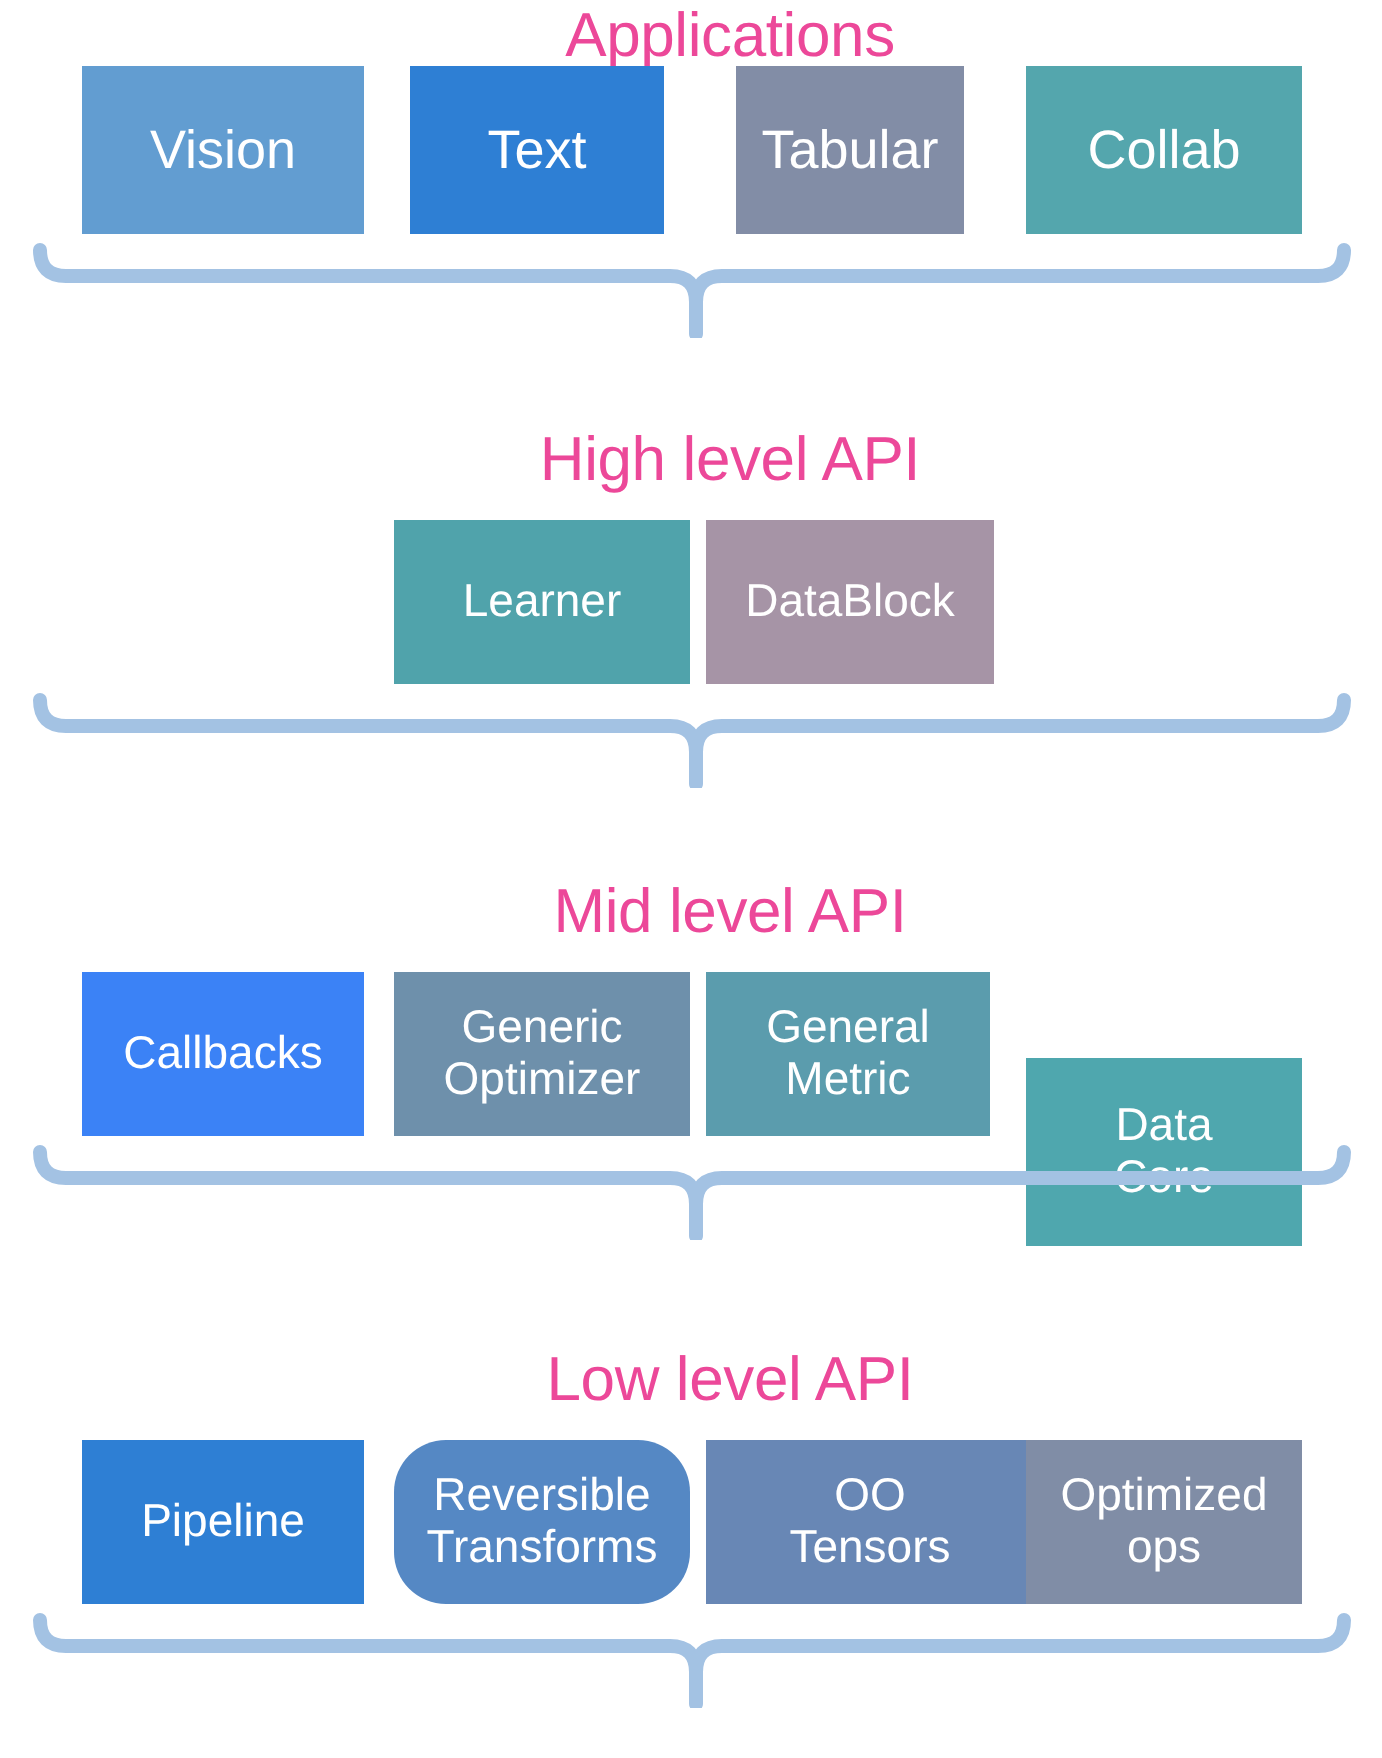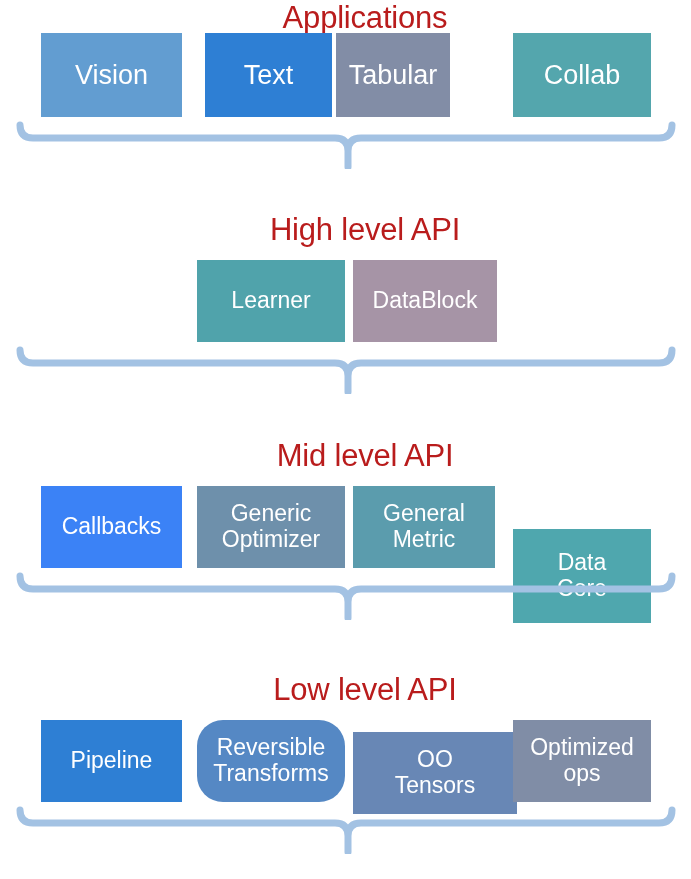--- a/index.html
+++ b/index.html
@@ -21,21 +21,21 @@
   }
   .section {
     position: absolute;
     left: 0;
     width: 691px;
   }
   .section-title {
     text-align: center;
     font-size: 31px;
     font-weight: 400;
-    color: #b91c1c;
+    color: #ec4899;
     line-height: 1.0;
     letter-spacing: -0.2px;
     font-family: "Liberation Sans", sans-serif;
     margin-left: 39px;
   }
   .row {
     position: relative;
     width: 691px;
   }
   .node {
@@ -77,21 +77,21 @@
 </head>
 <body>
 
 <div id="diagram">
 
   <div class="section" id="sec-applications">
     <div class="section-title">Applications</div>
     <div class="row row-applications">
       <div class="node" style="left: 41px; top: 0px; width: 141px; height: 84px; background: rgb(98, 157, 209); font-size: 27px;">Vision</div>
       <div class="node" style="left: 205px; top: 0px; width: 127px; height: 84px; background: rgb(46, 127, 212); font-size: 27px;">Text</div>
-      <div class="node" style="left: 336px; top: 0px; width: 114px; height: 84px; background: rgb(130, 141, 166); font-size: 27px;">Tabular</div>
+      <div class="node" style="left: 368px; top: 0px; width: 114px; height: 84px; background: rgb(130, 141, 166); font-size: 27px;">Tabular</div>
       <div class="node" style="left: 513px; top: 0px; width: 138px; height: 84px; background: rgb(84, 166, 173); font-size: 27px;">Collab</div>
     </div>
     <div class="brace-wrap">
         <svg width="691" height="52" viewBox="0 0 691 52" xmlns="http://www.w3.org/2000/svg">
           <path d="M 20 8 L 20 8 Q 20 21 33 21 L 335 21 Q 348 21 348 34 L 348 50 M 348 34 Q 348 21 361 21 L 659 21 Q 672 21 672 8 L 672 8" fill="none" stroke="#a3c2e3" stroke-width="7" stroke-linecap="round" stroke-linejoin="round"></path>
         </svg>
       </div>
   </div>
 
   <div class="section" id="sec-high">
@@ -124,21 +124,21 @@
         </svg>
       </div>
   </div>
 
   <div class="section" id="sec-low">
     <div class="section-title">Low level API</div>
     <div class="row row-low">
       <div class="node" style="left: 41px; top: 0px; width: 141px; height: 82px; background: rgb(46, 127, 212); font-size: 23px;">Pipeline</div>
       <div class="node" style="left: 197px; top: 0px; width: 148px; height: 82px; background: rgb(85, 136, 196); font-size: 23px; border-radius: 26px;">Reversible
 Transforms</div>
-      <div class="node" style="left: 353px; top: 0px; width: 164px; height: 82px; background: rgb(104, 135, 181); font-size: 23px; margin-top: 12px;">OO
+      <div class="node" style="left: 353px; top: 0px; width: 164px; height: 82px; background: rgb(104, 135, 181); font-size: 23px;">OO
 Tensors</div>
       <div class="node" style="left: 513px; top: 0px; width: 138px; height: 82px; background: rgb(128, 141, 166); font-size: 23px;">Optimized
 ops</div>
     </div>
     <div class="brace-wrap">
         <svg width="691" height="52" viewBox="0 0 691 52" xmlns="http://www.w3.org/2000/svg">
           <path d="M 20 8 L 20 8 Q 20 21 33 21 L 335 21 Q 348 21 348 34 L 348 50 M 348 34 Q 348 21 361 21 L 659 21 Q 672 21 672 8 L 672 8" fill="none" stroke="#a3c2e3" stroke-width="7" stroke-linecap="round" stroke-linejoin="round"></path>
         </svg>
       </div>
   </div>

